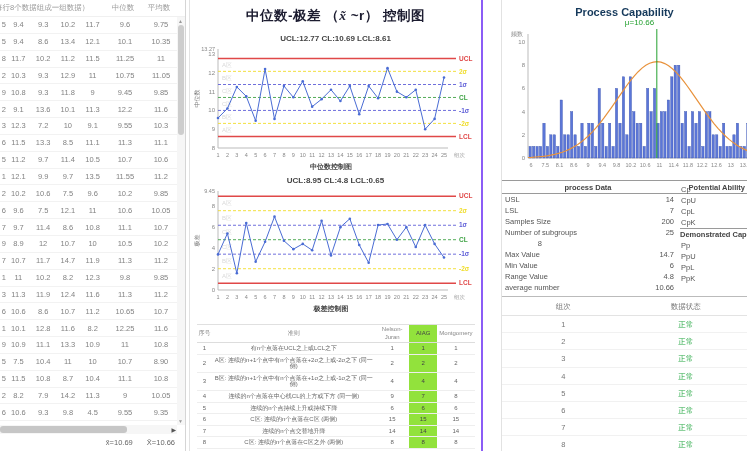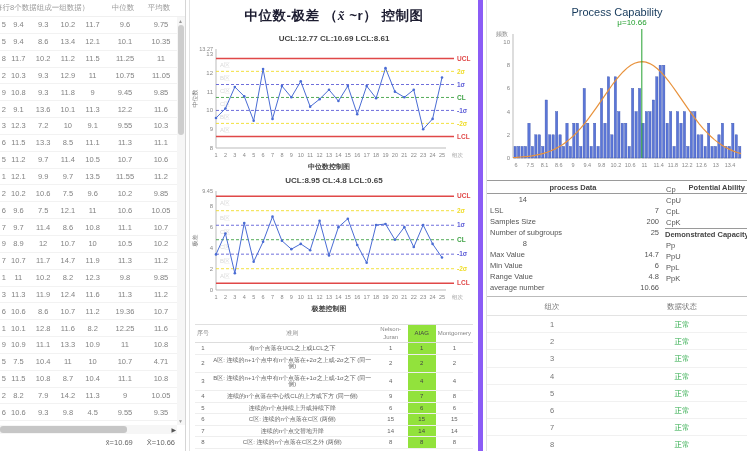--- a/index.html
+++ b/index.html
@@ -23,36 +23,36 @@
   .vscroll{position:absolute;top:17px;right:0;bottom:26px;width:8px;background:#f6f6f6;}
   .vthumb{position:absolute;top:8px;left:1px;width:6px;height:110px;background:#cdcdcd;border-radius:3px;}
   .varr{position:absolute;left:1px;font-size:5px;color:#999;line-height:6px;}
   .hscroll{position:absolute;left:0;right:8px;bottom:17px;height:9px;background:#f6f6f6;}
   .hthumb{position:absolute;left:0;top:1px;bottom:1px;width:72%;background:#c6c6c6;border-radius:3px;}
   .harr{position:absolute;right:1px;top:1px;font-size:6px;color:#555;}
   .lt-footer{position:absolute;left:11px;right:10px;bottom:0;height:17px;line-height:17px;
     text-align:right;font-size:7.5px;color:#666;}
   .lt-footer span{margin-left:12px;}
   
-  .p-mid{width:294px;min-width:294px;margin-left:3px;margin-right:3px;position:relative;
-    border-left:1px solid #e2e2e2;border-right:5px solid #8b5cf6;padding-top:7px;}
+  .p-mid{width:294px;min-width:294px;margin-left:3px;margin-right:18px;position:relative;
+    border-left:1px solid #e2e2e2;border-right:2px solid #8b5cf6;padding-top:7px;}
   .m-title{text-align:center;font-size:13.5px;font-weight:bold;color:#1c1c30;letter-spacing:.5px;}
   .m-title .xt{font-family:"Liberation Serif","DejaVu Serif",serif;font-style:italic;}
   .m-sub{font-size:8px;font-weight:bold;color:#444;text-align:center;margin-top:9px;}
   .m-sub2{font-size:8px;font-weight:bold;color:#444;text-align:center;margin-top:2px;}
   svg.chart{display:block;margin:1px auto 0;}
   table.rules{width:278px;margin:8px auto 0;border-collapse:collapse;font-size:6px;color:#666;
     border-top:1px solid #e0e0e0;}
   table.rules th{font-weight:normal;color:#888;padding:1px 2px;border-bottom:1px solid #ddd;
     text-align:center;line-height:1.25;}
   table.rules td{padding:2px 2px;border-bottom:1px solid #eee;text-align:center;line-height:1.1;}
   table.rules .aiag{background:#92e23c;color:#444;}
   
   .p-right{flex:1;position:relative;border-left:1px solid #e2e2e2;padding-top:6px;overflow:hidden;}
-  .pc-title{text-align:center;font-size:11px;font-weight:normal;color:#15395b;}
+  .pc-title{text-align:center;font-size:11px;font-weight:bold;color:#15395b;}
   .pc-mu{text-align:center;font-size:8px;color:#23a02f;position:relative;left:15px;height:10px;line-height:10px;}
   .pd{margin-top:4px;position:relative;font-size:7.5px;color:#555;height:112px;}
   .pd-hrow{display:flex;border-top:1px solid #9a9a9a;border-bottom:1px solid #9a9a9a;
     height:14px;line-height:13px;font-weight:bold;color:#444;}
   .pd-h-left{width:172px;text-align:center;}
   .pd-h-right{flex:1;text-align:right;padding-right:2px;white-space:nowrap;}
   .pd-row{display:flex;height:11px;line-height:11px;width:172px;}
   .pd-l{flex:1;padding-left:3px;white-space:nowrap;}
   .pd-v{width:40px;text-align:right;}
   .pd-rcol{position:absolute;left:178px;top:4px;right:0;}
@@ -229,21 +229,21 @@
           <span class="cd">11.6</span>
           <span class="cm">11.3</span>
           <span class="cm2">11.2</span>
         </div>
         <div class="lt-row">
           <span class="cc">6</span>
           <span class="cd">10.6</span>
           <span class="cd">8.6</span>
           <span class="cd">10.7</span>
           <span class="cd">11.2</span>
-          <span class="cm">19.36</span>
+          <span class="cm">10.65</span>
           <span class="cm2">10.7</span>
         </div>
         <div class="lt-row">
           <span class="cc">1</span>
           <span class="cd">10.1</span>
           <span class="cd">12.8</span>
           <span class="cd">11.6</span>
           <span class="cd">8.2</span>
           <span class="cm">12.25</span>
           <span class="cm2">11.6</span>
@@ -257,21 +257,21 @@
           <span class="cm">11</span>
           <span class="cm2">10.8</span>
         </div>
         <div class="lt-row">
           <span class="cc">5</span>
           <span class="cd">7.5</span>
           <span class="cd">10.4</span>
           <span class="cd">11</span>
           <span class="cd">10</span>
           <span class="cm">10.7</span>
-          <span class="cm2">4.71</span>
+          <span class="cm2">8.90</span>
         </div>
         <div class="lt-row">
           <span class="cc">5</span>
           <span class="cd">11.5</span>
           <span class="cd">10.8</span>
           <span class="cd">8.7</span>
           <span class="cd">10.4</span>
           <span class="cm">11.1</span>
           <span class="cm2">10.8</span>
         </div>
@@ -651,20 +651,21 @@
         <text x="228.73333333333332" y="139" font-size="5.5" fill="#888" text-anchor="middle" font-family="Liberation Sans, DejaVu Sans, sans-serif">13</text>
         <text x="243" y="139" font-size="5.5" fill="#888" text-anchor="middle" font-family="Liberation Sans, DejaVu Sans, sans-serif">13.4</text>
       </svg>
     <div class="pd">
       <div class="pd-hrow">
         <span class="pd-h-left">process Data</span>
         <span class="pd-h-right">Potential Ability</span>
       </div>
       <div id="pd-left">
           <div class="pd-row">
+            <span class="pd-l">USL</span>
             <span class="pd-v">14</span>
           </div>
           <div class="pd-row">
             <span class="pd-l">LSL</span>
             <span class="pd-v">7</span>
           </div>
           <div class="pd-row">
             <span class="pd-l">Samples Size</span>
             <span class="pd-v">200</span>
           </div>

